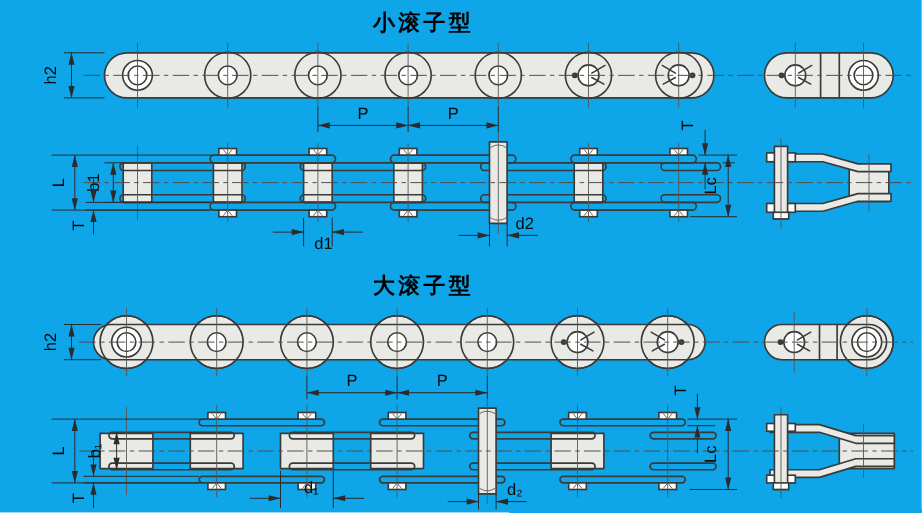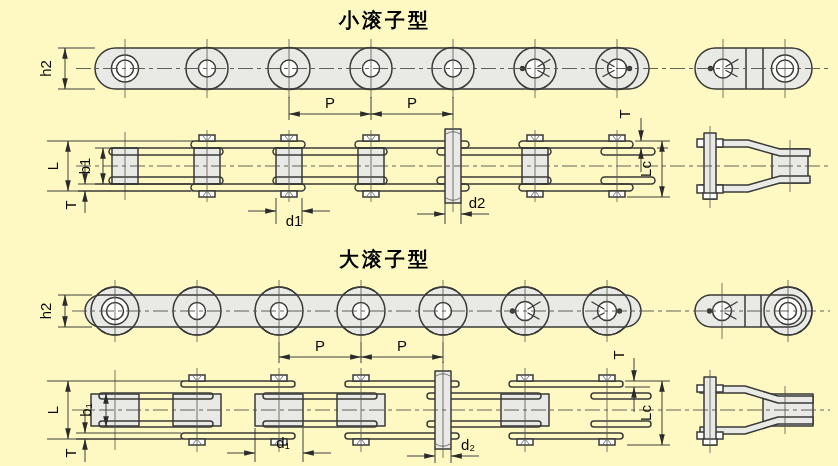--- a/index.html
+++ b/index.html
@@ -1,16 +1,16 @@
 <!DOCTYPE html>
 <html><head>
 <meta charset="utf-8">
 <style>
   html,body{margin:0;padding:0;background:#ffffff;}
-  .canvas{position:relative;width:838px;height:466px;background:#fef9c3;overflow:hidden;
+  .canvas{position:relative;width:838px;height:466px;background:#0ea5e9;overflow:hidden;
           font-family:"Liberation Sans","DejaVu Sans",sans-serif;}
   svg{display:block;}
   
   .sf{fill:#e9e9e6;stroke:#3a3a38;stroke-width:1.5;stroke-linejoin:round;}
   .sw{fill:#ffffff;stroke:#3a3a38;stroke-width:1.5;}
   .s {fill:none;stroke:#3a3a38;stroke-width:1.5;stroke-linejoin:round;}
   .c2{fill:none;stroke:#3a3a38;stroke-width:1.4;stroke-linecap:round;}
   .thin{fill:none;stroke:#55554f;stroke-width:0.8;}
   .dim{fill:none;stroke:#2b2b2b;stroke-width:0.9;}
   .cl{fill:none;stroke:#50504a;stroke-width:0.9;stroke-dasharray:15 4 4 4;}

